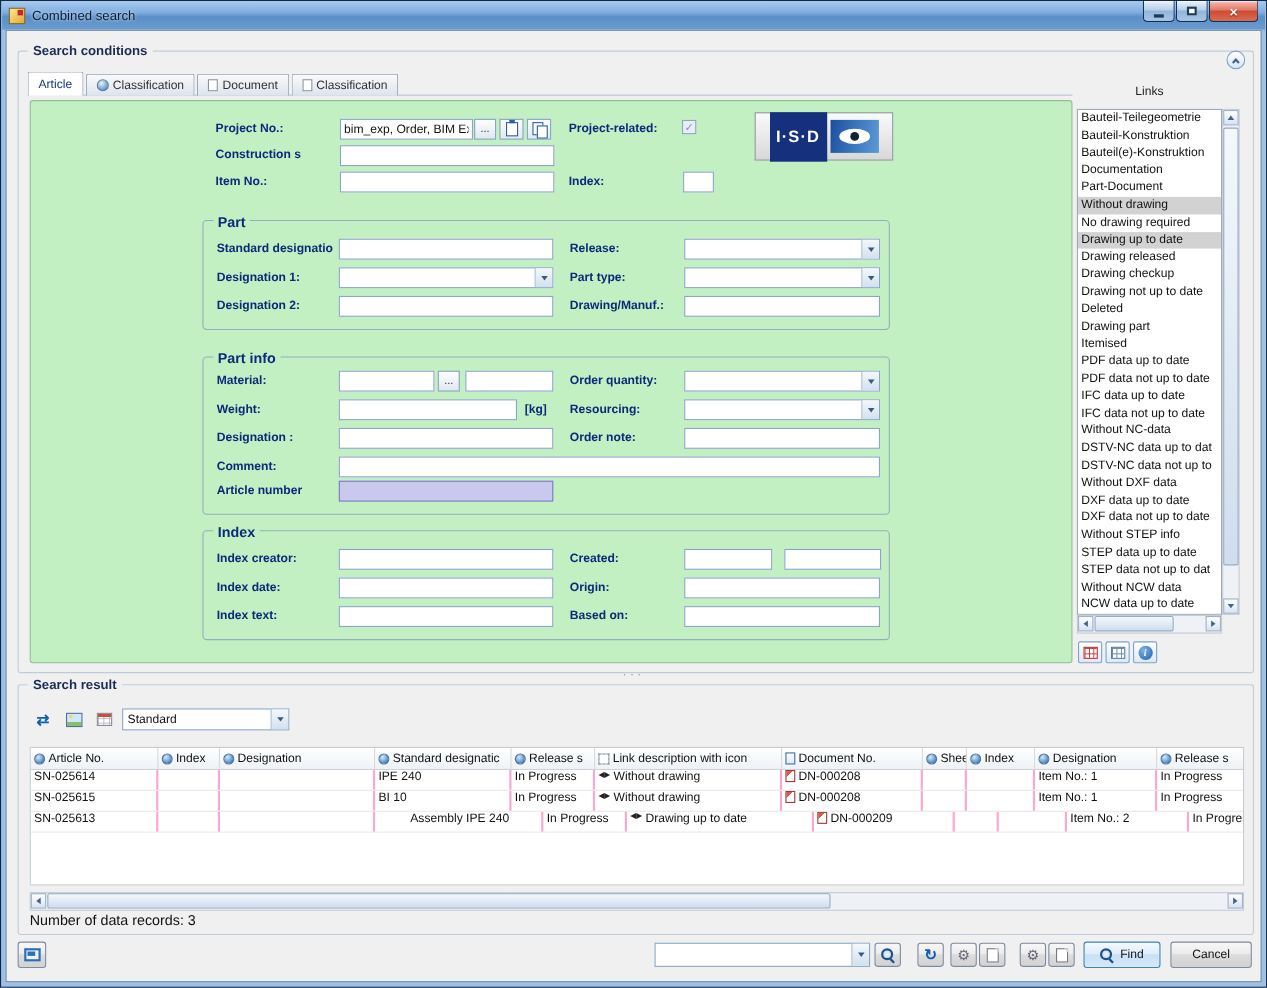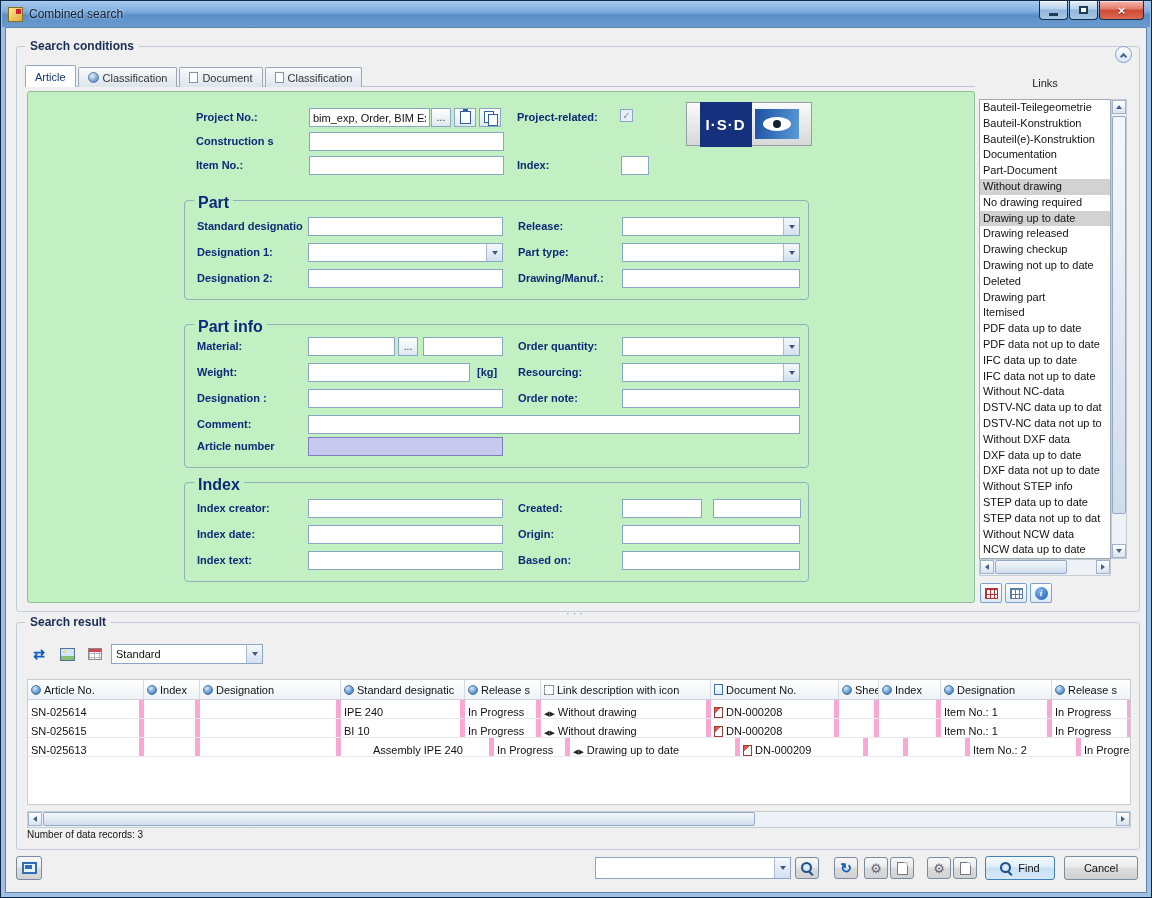--- a/index.html
+++ b/index.html
@@ -57,21 +57,21 @@
   .combo { position:absolute; height:19px; border:1px solid #89a6c6; background:#fff; }
   .combo-text { position:absolute; left:4px; top:3px; font-size:11px; color:#111; white-space:nowrap; }
   .arrow-box { position:absolute; right:0; top:0; bottom:0; width:16px;
     background:linear-gradient(#f4f8fc,#d2e0ef); border-left:1px solid #a8bdd4;
     display:flex; align-items:center; justify-content:center; }
   .arrow-down { width:0; height:0; border-left:3px solid transparent; border-right:3px solid transparent; border-top:4px solid #3c5a7c; }
   .checkbox { position:absolute; width:13px; height:13px; border:1px solid #8da5c0; background:#e8eef6;
     display:flex; align-items:center; justify-content:center; font-size:10px; color:#7f93a8; }
   .fgrp { position:absolute; border:1px solid #93aebc; border-radius:4px; }
   .fgrp-label { position:absolute; top:-7px; left:9px; background:#c2f0c2; padding:0 4px;
-    font-size:16px; font-weight:bold; color:#0b2a7a; }
+    font-size:13px; font-weight:bold; color:#0b2a7a; }
 
   .logo { position:absolute; left:658px; top:10px; width:126px; height:44px;
     background:linear-gradient(#fafafa,#d8d8d8); border:1px solid #99a; display:flex; align-items:center; justify-content:center; gap:3px; }
   .logo-left { background:#15307c; color:#fff; font-weight:bold; font-size:15px; letter-spacing:1px; padding:14px 6px; }
   .logo-eye { width:44px; height:30px; background:linear-gradient(100deg,#1c4fa0,#5b9bd8); position:relative; }
   .eye { position:absolute; left:8px; top:8px; width:28px; height:14px; background:#fff; border-radius:50%; }
   .pupil { position:absolute; left:10px; top:3px; width:8px; height:8px; background:#123; border-radius:50%; }
 
   
   .links-title { position:absolute; left:962px; top:30px; width:132px; text-align:center; font-size:11px; color:#222; }
@@ -117,29 +117,29 @@
       linear-gradient(to right,#b0b8c0 1px,transparent 1px),
       linear-gradient(to bottom,#b0b8c0 1px,transparent 1px);
     background-size:100% 100%, 5px 100%, 100% 4px; }
 
   .rtable { position:absolute; left:10px; top:56px; width:1104px; height:126px; background:#fff;
     border:1px solid #c8ccd0; overflow:hidden; }
   .thead { display:flex; height:20px; background:linear-gradient(#ffffff,#eef2f6); border-bottom:1px solid #cdd3d9; }
   .th { display:flex; align-items:center; gap:3px; padding:0 3px; border-right:1px solid #d5dade;
     font-size:11px; color:#111; overflow:hidden; white-space:nowrap; flex:none; }
   .tr { display:flex; height:19px; border-bottom:1px solid #e6e8ea; }
-  .td { display:flex; align-items:flex-end; gap:3px; padding:0 3px; border-right:5px solid #f9a8d4;
+  .td { display:flex; align-items:flex-start; gap:3px; padding:0 3px; border-right:2px solid #f9a8d4;
     font-size:11px; color:#111; white-space:nowrap; overflow:hidden; flex:none; }
   .swirl-icon { width:10px; height:10px; border-radius:50%; border:1px solid #49769f; flex:none;
     background:radial-gradient(circle at 35% 30%, #d6e8f8, #5a92cc 65%, #2d64a6); }
   .dash-icon { width:10px; height:10px; border:1px dashed #808890; background:#fff; flex:none; }
   .bluedoc-icon { width:9px; height:11px; border:1px solid #3a6fae; background:linear-gradient(#fff,#dbe9f7); flex:none; }
   .lr-icon { font-size:7px; color:#222; flex:none; }
   .reddoc-icon { width:9px; height:11px; border:1px solid #9a3d34; background:linear-gradient(135deg,#e2574d 35%,#fff 35%); flex:none; }
-  .records { position:absolute; left:10px; top:206px; font-size:10px; color:#111; }
+  .records { position:absolute; left:10px; top:206px; font-size:13px; color:#111; }
 
   
   .footer { position:absolute; left:0; right:0; bottom:0; height:44px; }
   .btn { position:absolute; border:1px solid #7a8aa0; border-radius:3px;
     background:linear-gradient(#f7f7f7,#ececec 45%,#dcdcdc 50%,#d2d2d2);
     font-size:11px; color:#111; display:flex; align-items:center; justify-content:center; gap:5px; }
   .btn.primary { border-color:#3f82b8; background:linear-gradient(#f4faff,#dfeefb 45%,#c8e0f5 50%,#d6e8f7); }
   .icon-window { width:15px; height:12px; border:2px solid #2f6eb2; background:#eaf3fc; position:relative; }
   .icon-window::after { content:""; position:absolute; left:1px; top:1px; width:7px; height:4px; background:#2f6eb2; }
   .icon-mag { width:13px; height:13px; position:relative; flex:none; }

